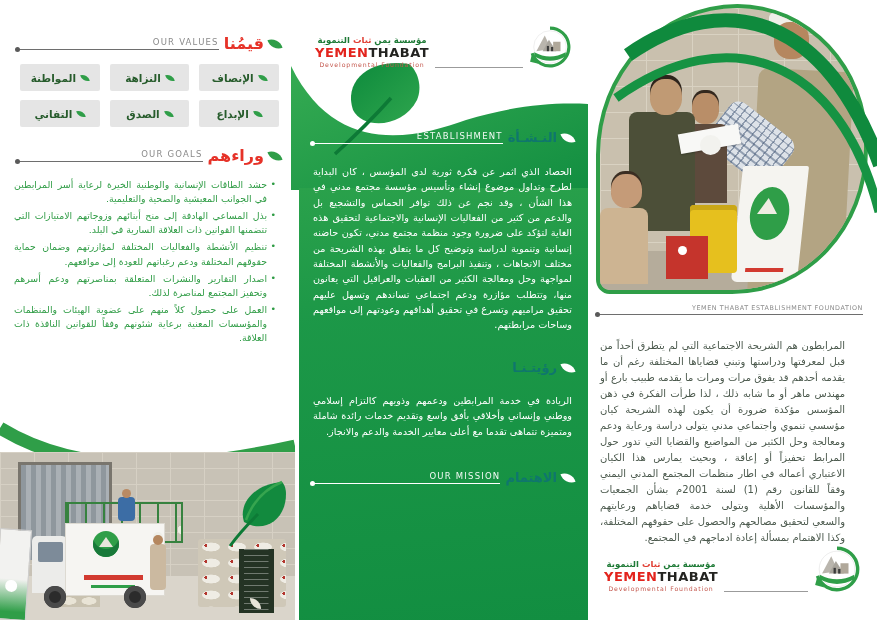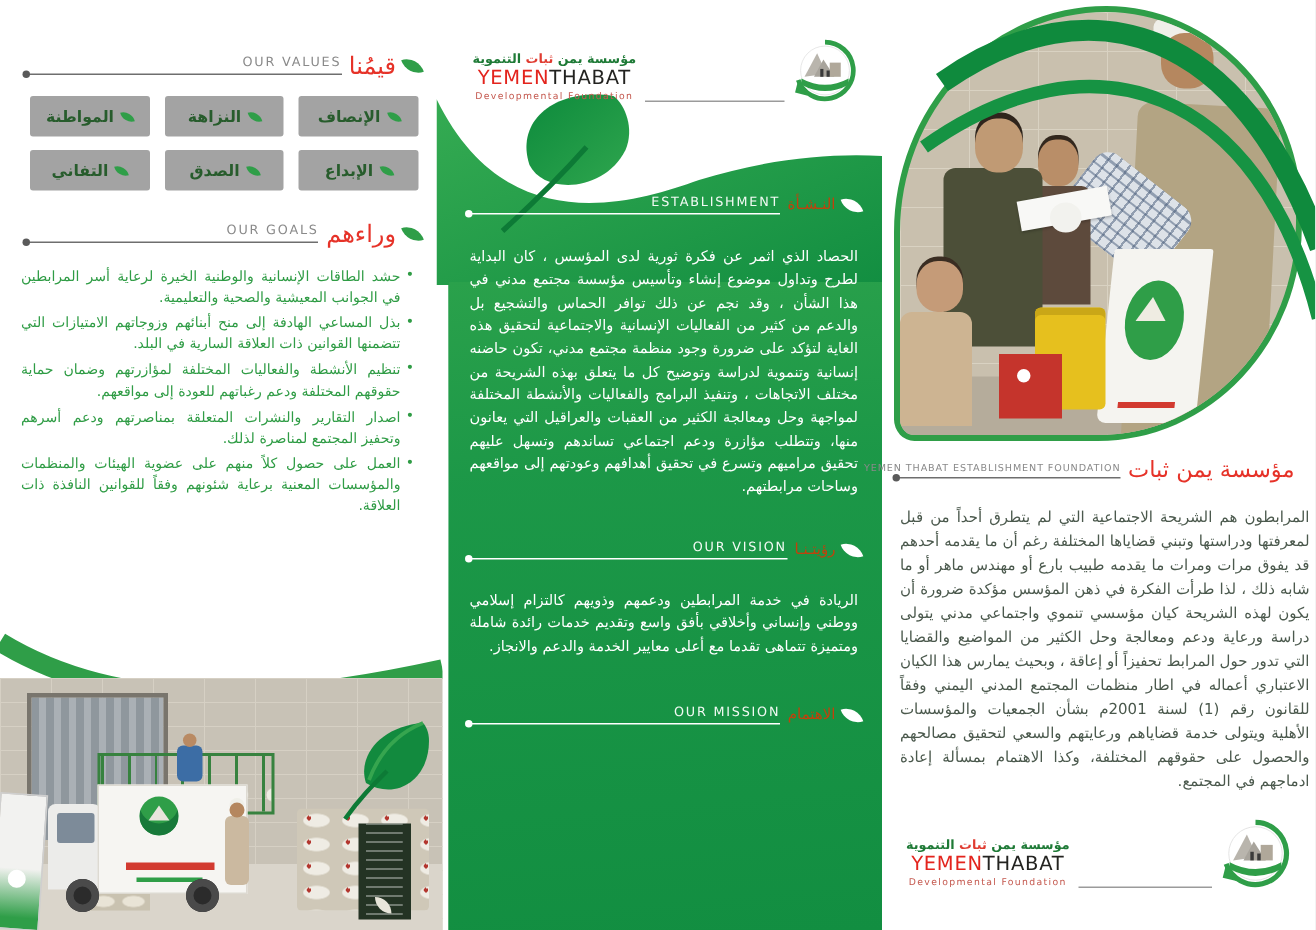--- a/index.html
+++ b/index.html
@@ -4,39 +4,39 @@
 <title>Yemen Thabat</title>
 <style>
   * { margin:0; padding:0; box-sizing:border-box; }
   html,body { background:#e9e9e9; }
   body { font-family:"DejaVu Sans", sans-serif; }
   .page { position:relative; width:877px; height:620px; background:#ffffff; overflow:hidden; margin:0 auto; }
 
   
   .sec-head { position:absolute; display:flex; align-items:center; direction:rtl; gap:5px; }
   .sec-head .hleaf { width:12px; height:12px; border-radius:0 100% 0 100%; transform:rotate(-18deg); flex:0 0 auto; }
-  .sec-head .ar { font-weight:normal; font-size:16px; white-space:nowrap; }
+  .sec-head .ar { font-weight:bold; font-size:16px; white-space:nowrap; }
   .sec-head .tail { flex:1; display:flex; flex-direction:column; align-items:flex-start; min-width:0; }
   .sec-head .en { font-size:8.5px; letter-spacing:1.2px; white-space:nowrap; }
   .sec-head .rule { width:100%; border-top:1px solid; margin-top:2px; position:relative; }
   .sec-head .rule::after { content:''; position:absolute; left:-1px; top:-3px; width:5px; height:5px; border-radius:50%; background:currentColor; }
   .red-head .hleaf { background:#2f9e48; }
   .red-head .ar { color:#e63228; }
   .red-head .en { color:#8a8a8a; }
   .red-head .rule { color:#5a5a5a; border-color:#6e6e6e; }
   .white-head .hleaf { background:#ffffff; }
-  .white-head .ar { color:#c2410c; font-size:10px; }
+  .white-head .ar { color:#0f766e; font-size:13px; }
   .white-head .en { color:#f2faf4; }
   .white-head .rule { color:#ffffff; border-color:#ffffff; }
 
   
   .panel-left { position:absolute; left:0; top:0; width:295px; height:620px; }
   #values-head { top:34px; left:16px; right:14px; }
   .badges { position:absolute; top:64px; left:20px; right:16px; display:grid; grid-template-columns:repeat(3,1fr); gap:9px 10px; direction:rtl; }
-  .badge { background:#a3a3a3; height:27px; display:flex; align-items:center; justify-content:center; gap:5px; border-radius:2px; }
+  .badge { background:#e5e5e5; height:27px; display:flex; align-items:center; justify-content:center; gap:5px; border-radius:2px; }
   .badge span.txt { font-size:10.5px; font-weight:bold; color:#275c2c; }
   .bleaf { width:8px; height:8px; background:#2f9e48; border-radius:0 100% 0 100%; transform:rotate(-15deg); flex:0 0 auto; }
   #goals-head { top:146px; left:16px; right:14px; }
   .goals { position:absolute; top:178px; right:18px; left:14px; list-style:none; direction:rtl; text-align:justify; color:#2f9c45; font-size:9.4px; line-height:1.5; }
   .goals li { position:relative; padding-right:10px; margin-bottom:3px; }
   .goals li::before { content:'•'; position:absolute; right:1px; top:-1px; color:#2f9c45; }
 
   
   .swoosh-left { position:absolute; left:0; top:420px; width:295px; height:66px; }
   .photo-truck { position:absolute; left:0; top:452px; width:295px; height:168px; overflow:hidden; background:#c8c2b6;
@@ -84,21 +84,21 @@
   .mid-text { position:absolute; z-index:3; color:#ffffff; font-size:9.7px; line-height:1.58; text-align:justify; direction:rtl; }
   #estab-text { top:164px; left:14px; right:16px; }
   #vision-text { top:393px; left:14px; right:16px; }
   #mission-text { top:503px; left:14px; right:16px; }
 
   
   .logo { position:absolute; display:flex; align-items:flex-end; gap:6px; z-index:4; }
   .logo-text { display:flex; flex-direction:column; align-items:center; line-height:1.15; }
   .l-ar { font-size:8.5px; font-weight:bold; color:#1e7a36; direction:rtl; white-space:nowrap; }
   .l-ar .red { color:#e03c31; }
-  .l-en { font-size:13px; font-weight:normal; letter-spacing:.5px; white-space:nowrap; }
+  .l-en { font-size:13px; font-weight:bold; letter-spacing:.5px; white-space:nowrap; }
   .l-en .red { color:#e3241d; } .l-en .blk { color:#232320; }
   .l-tag { font-size:6.2px; letter-spacing:.9px; color:#c4584e; white-space:nowrap; }
   .logo-line { flex:1; height:1px; background:#9b9b9b; }
   #logo-top { left:16px; top:26px; width:256px; }
   #logo-bottom { left:16px; top:546px; width:256px; }
 
   
   .panel-right { position:absolute; left:588px; top:0; width:289px; height:620px; }
   .leafphoto { position:absolute; left:8px; top:4px; width:272px; height:290px; border:4px solid #2f9e48;
     border-radius:52% 48% 50% 5%; overflow:hidden; background:#c9c0ae;
@@ -124,21 +124,21 @@
   .p-bag-print { position:absolute; left:18%; top:18%; width:60%; height:46%; border-radius:50%; background:#2f9e48; overflow:hidden; }
   .p-bag-print::after { content:''; position:absolute; left:18%; top:22%; border-left:10px solid transparent; border-right:10px solid transparent; border-bottom:16px solid #efece2; }
   .p-bag-line { position:absolute; left:20%; bottom:8%; width:58%; height:4px; background:#d23a30; }
   .p-redbox { left:25%; top:81%; width:16%; height:15%; background:#c5342c; }
   .p-redbox::after { content:''; position:absolute; left:28%; top:22%; width:9px; height:9px; border-radius:50%; background:#ffffff; }
   .p-paper { left:30%; top:43%; width:23%; height:7%; background:#f8f8f6; transform:rotate(-10deg); box-shadow:0 1px 2px rgba(0,0,0,.25); }
   .arcs { position:absolute; left:0; top:0; width:289px; height:240px; pointer-events:none; }
   #about-head { top:304px; left:8px; right:14px; }
   #about-head .en { font-size:6.4px; letter-spacing:.6px; }
   #about-head .ar { font-size:15px; }
-  .about-text { position:absolute; top:338px; left:12px; right:4px; color:#4b594d; font-size:10px; line-height:1.6; text-align:justify; direction:rtl; }
+  .about-text { position:absolute; top:338px; left:12px; right:32px; color:#4b594d; font-size:10px; line-height:1.6; text-align:justify; direction:rtl; }
 </style>
 </head>
 <body>
 
 <div class="page">
 
   <section class="panel-left">
 
     <div class="sec-head red-head" id="values-head">
       <span class="hleaf"></span>
@@ -288,24 +288,20 @@
       <span class="tail">
         <span class="en">ESTABLISHMENT</span>
         <span class="rule"></span>
       </span>
     </div>
     <p class="mid-text" id="estab-text">الحصاد الذي اثمر عن فكرة ثورية لدى المؤسس ، كان البداية لطرح وتداول موضوع إنشاء وتأسيس مؤسسة مجتمع مدني في هذا الشأن ، وقد نجم عن ذلك توافر الحماس والتشجيع بل والدعم من كثير من الفعاليات الإنسانية والاجتماعية لتحقيق هذه الغاية لتؤكد على ضرورة وجود منظمة مجتمع مدني، تكون حاضنه إنسانية وتنموية لدراسة وتوضيح كل ما يتعلق بهذه الشريحة من مختلف الاتجاهات ، وتنفيذ البرامج والفعاليات والأنشطة المختلفة لمواجهة وحل ومعالجة الكثير من العقبات والعراقيل التي يعانون منها، وتتطلب مؤازرة ودعم اجتماعي تساندهم وتسهل عليهم تحقيق مراميهم وتسرع في تحقيق أهدافهم وعودتهم إلى مواقعهم وساحات مرابطتهم.</p>
 
     <div class="sec-head white-head mid-sec" id="vision-head">
       <span class="hleaf"></span>
       <span class="ar">رؤيتـنـا</span>
-      <span class="tail">
-        <span class="en">OUR VISION</span>
-        <span class="rule"></span>
-      </span>
     </div>
     <p class="mid-text" id="vision-text">الريادة في خدمة المرابطين ودعمهم وذويهم كالتزام إسلامي ووطني وإنساني وأخلاقي بأفق واسع وتقديم خدمات رائدة شاملة ومتميزة تتماهى تقدما مع أعلى معايير الخدمة والدعم والانجاز.</p>
 
     <div class="sec-head white-head mid-sec" id="mission-head">
       <span class="hleaf"></span>
       <span class="ar">الاهتمام</span>
       <span class="tail">
         <span class="en">OUR MISSION</span>
         <span class="rule"></span>
       </span>
@@ -336,21 +332,20 @@
       <div class="pp p-man-glove"></div>
     </div>
 
     <svg class="arcs" viewBox="0 0 289 240">
       <path d="M40,55 C140,-15 240,20 292,165" stroke="#0f8a3d" stroke-width="14" fill="none"></path>
       <path d="M30,95 C140,15 252,55 292,215" stroke="#16934300" stroke-width="0" fill="none"></path>
       <path d="M28,98 C140,18 252,58 291,212" stroke="#169343" stroke-width="9" fill="none"></path>
     </svg>
 
     <div class="sec-head red-head" id="about-head">
-      <span class="ar">مؤسسة يمن ثبات</span>
       <span class="tail">
         <span class="en">YEMEN THABAT ESTABLISHMENT FOUNDATION</span>
         <span class="rule"></span>
       </span>
     </div>
     <p class="about-text">المرابطون هم الشريحة الاجتماعية التي لم يتطرق أحداً من قبل لمعرفتها ودراستها وتبني قضاياها المختلفة رغم أن ما يقدمه أحدهم قد يفوق مرات ومرات ما يقدمه طبيب بارع أو مهندس ماهر أو ما شابه ذلك ، لذا طرأت الفكرة في ذهن المؤسس مؤكدة ضرورة أن يكون لهذه الشريحة كيان مؤسسي تنموي واجتماعي مدني يتولى دراسة ورعاية ودعم ومعالجة وحل الكثير من المواضيع والقضايا التي تدور حول المرابط تحفيزاً أو إعاقة ، وبحيث يمارس هذا الكيان الاعتباري أعماله في اطار منظمات المجتمع المدني اليمني وفقاً للقانون رقم (1) لسنة 2001م بشأن الجمعيات والمؤسسات الأهلية ويتولى خدمة قضاياهم ورعايتهم والسعي لتحقيق مصالحهم والحصول على حقوقهم المختلفة، وكذا الاهتمام بمسألة إعادة ادماجهم في المجتمع.</p>
 
     <div class="logo" id="logo-bottom">
       <span class="logo-text">
         <span class="l-ar">

